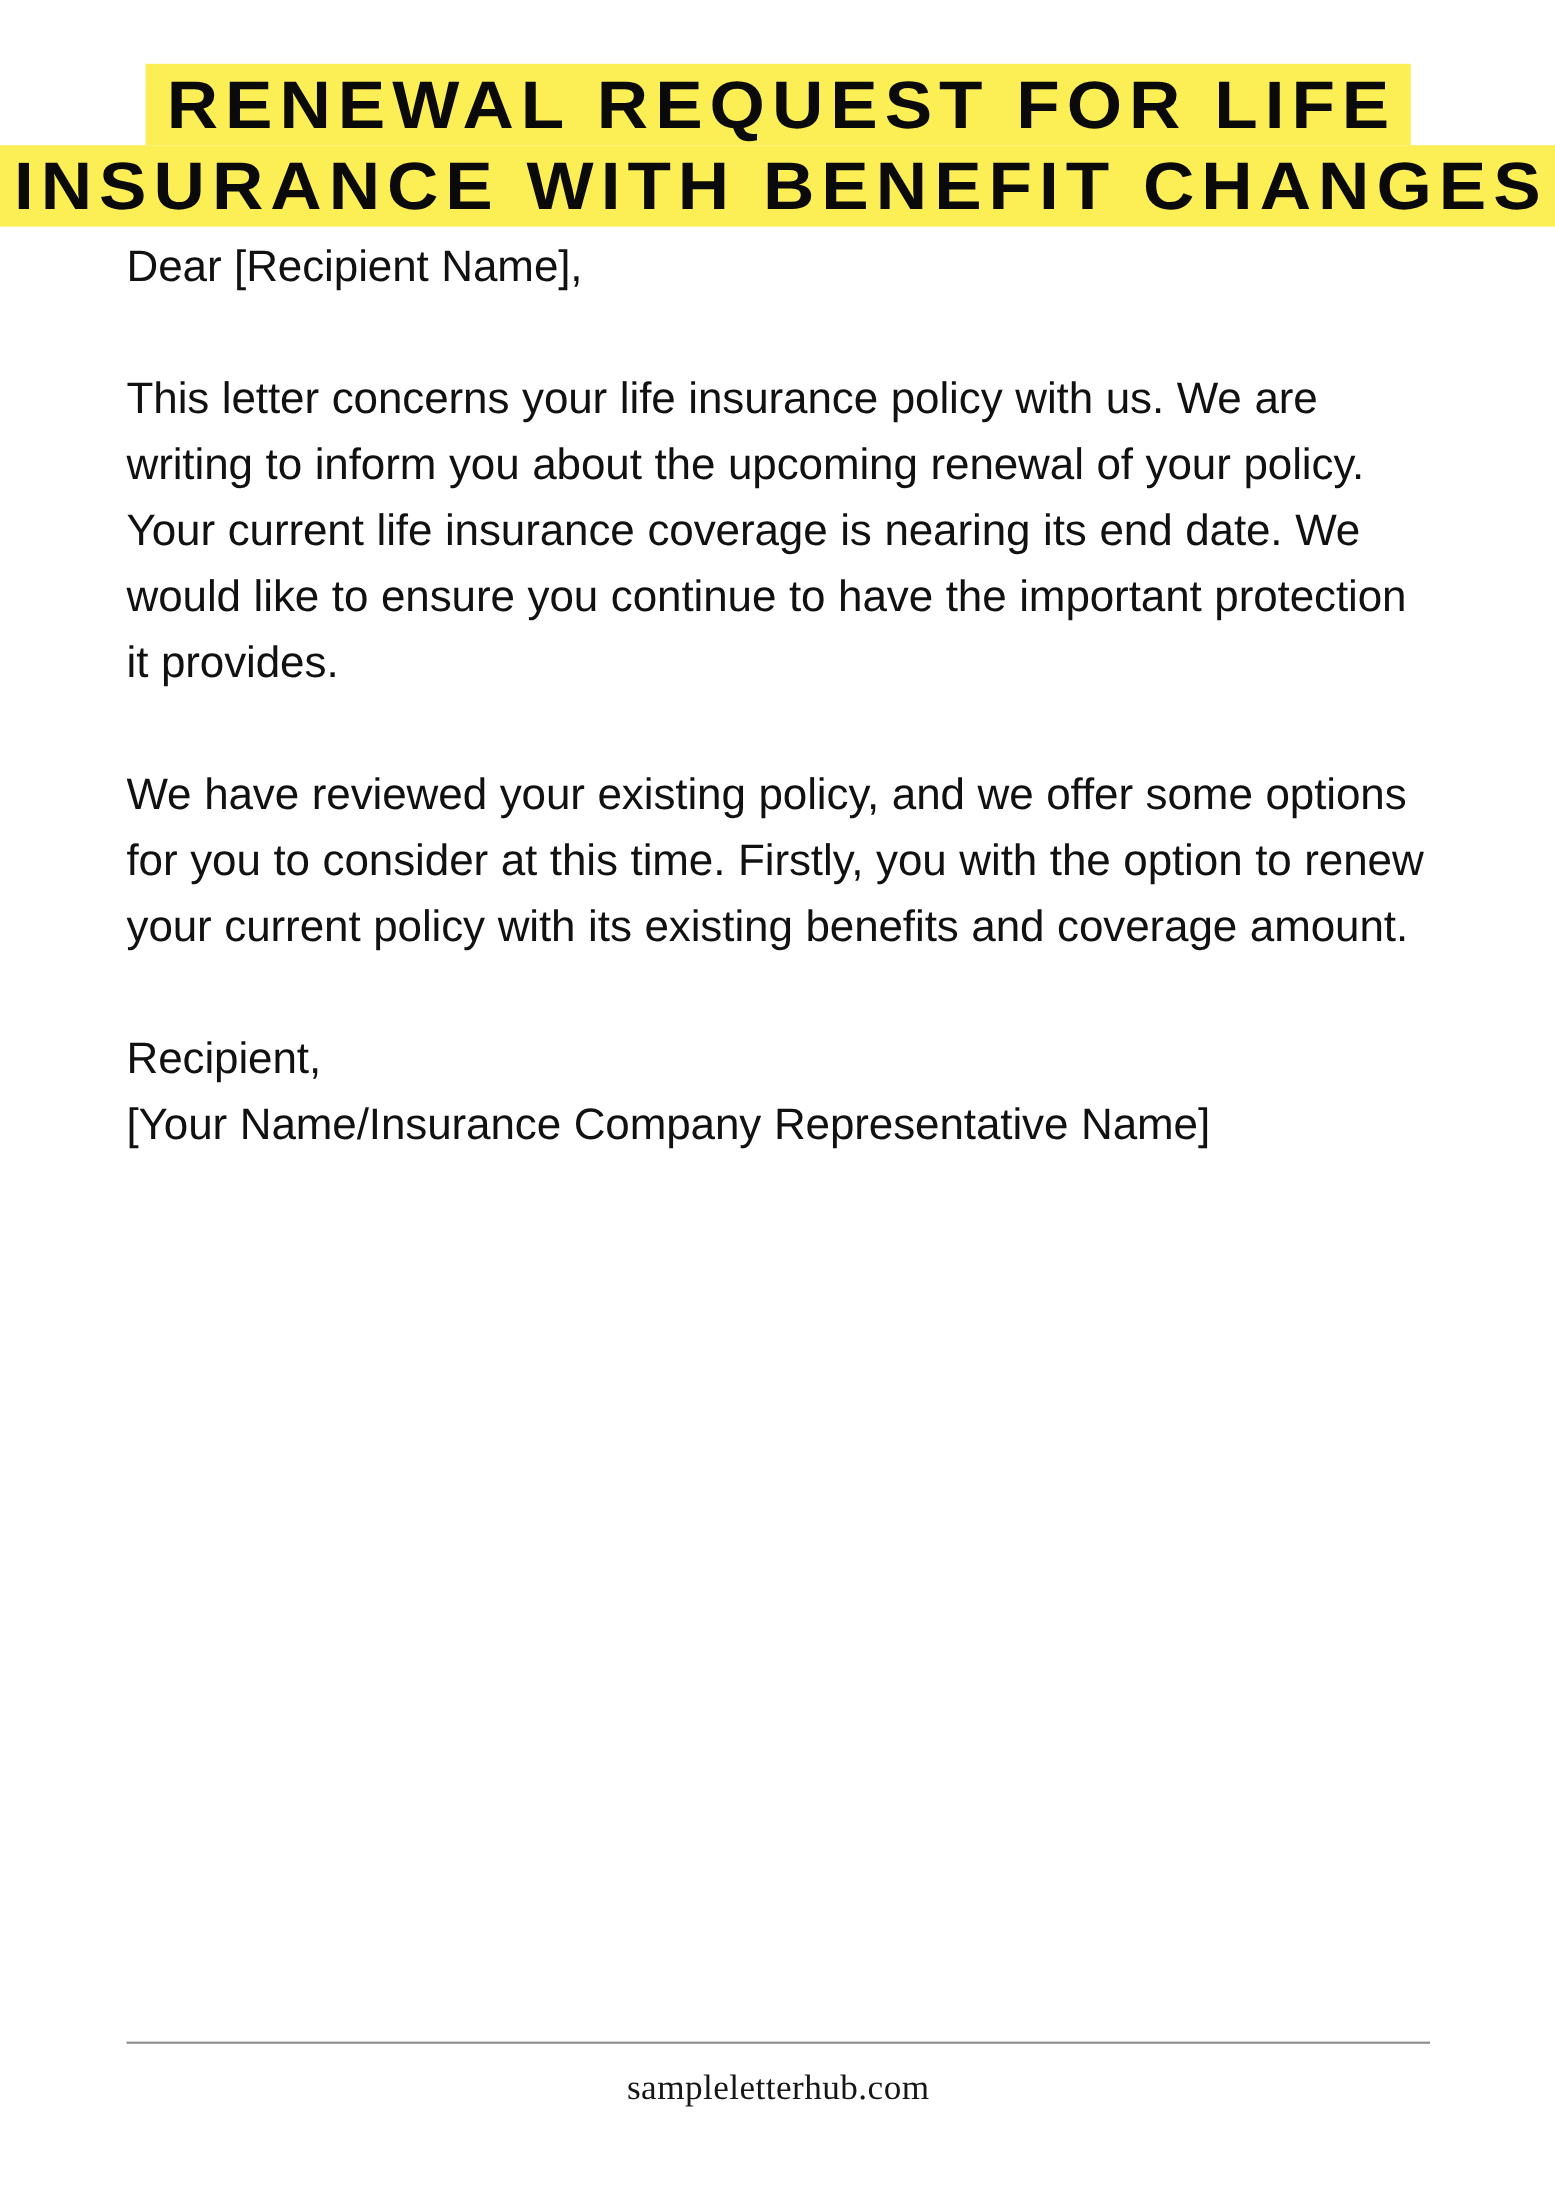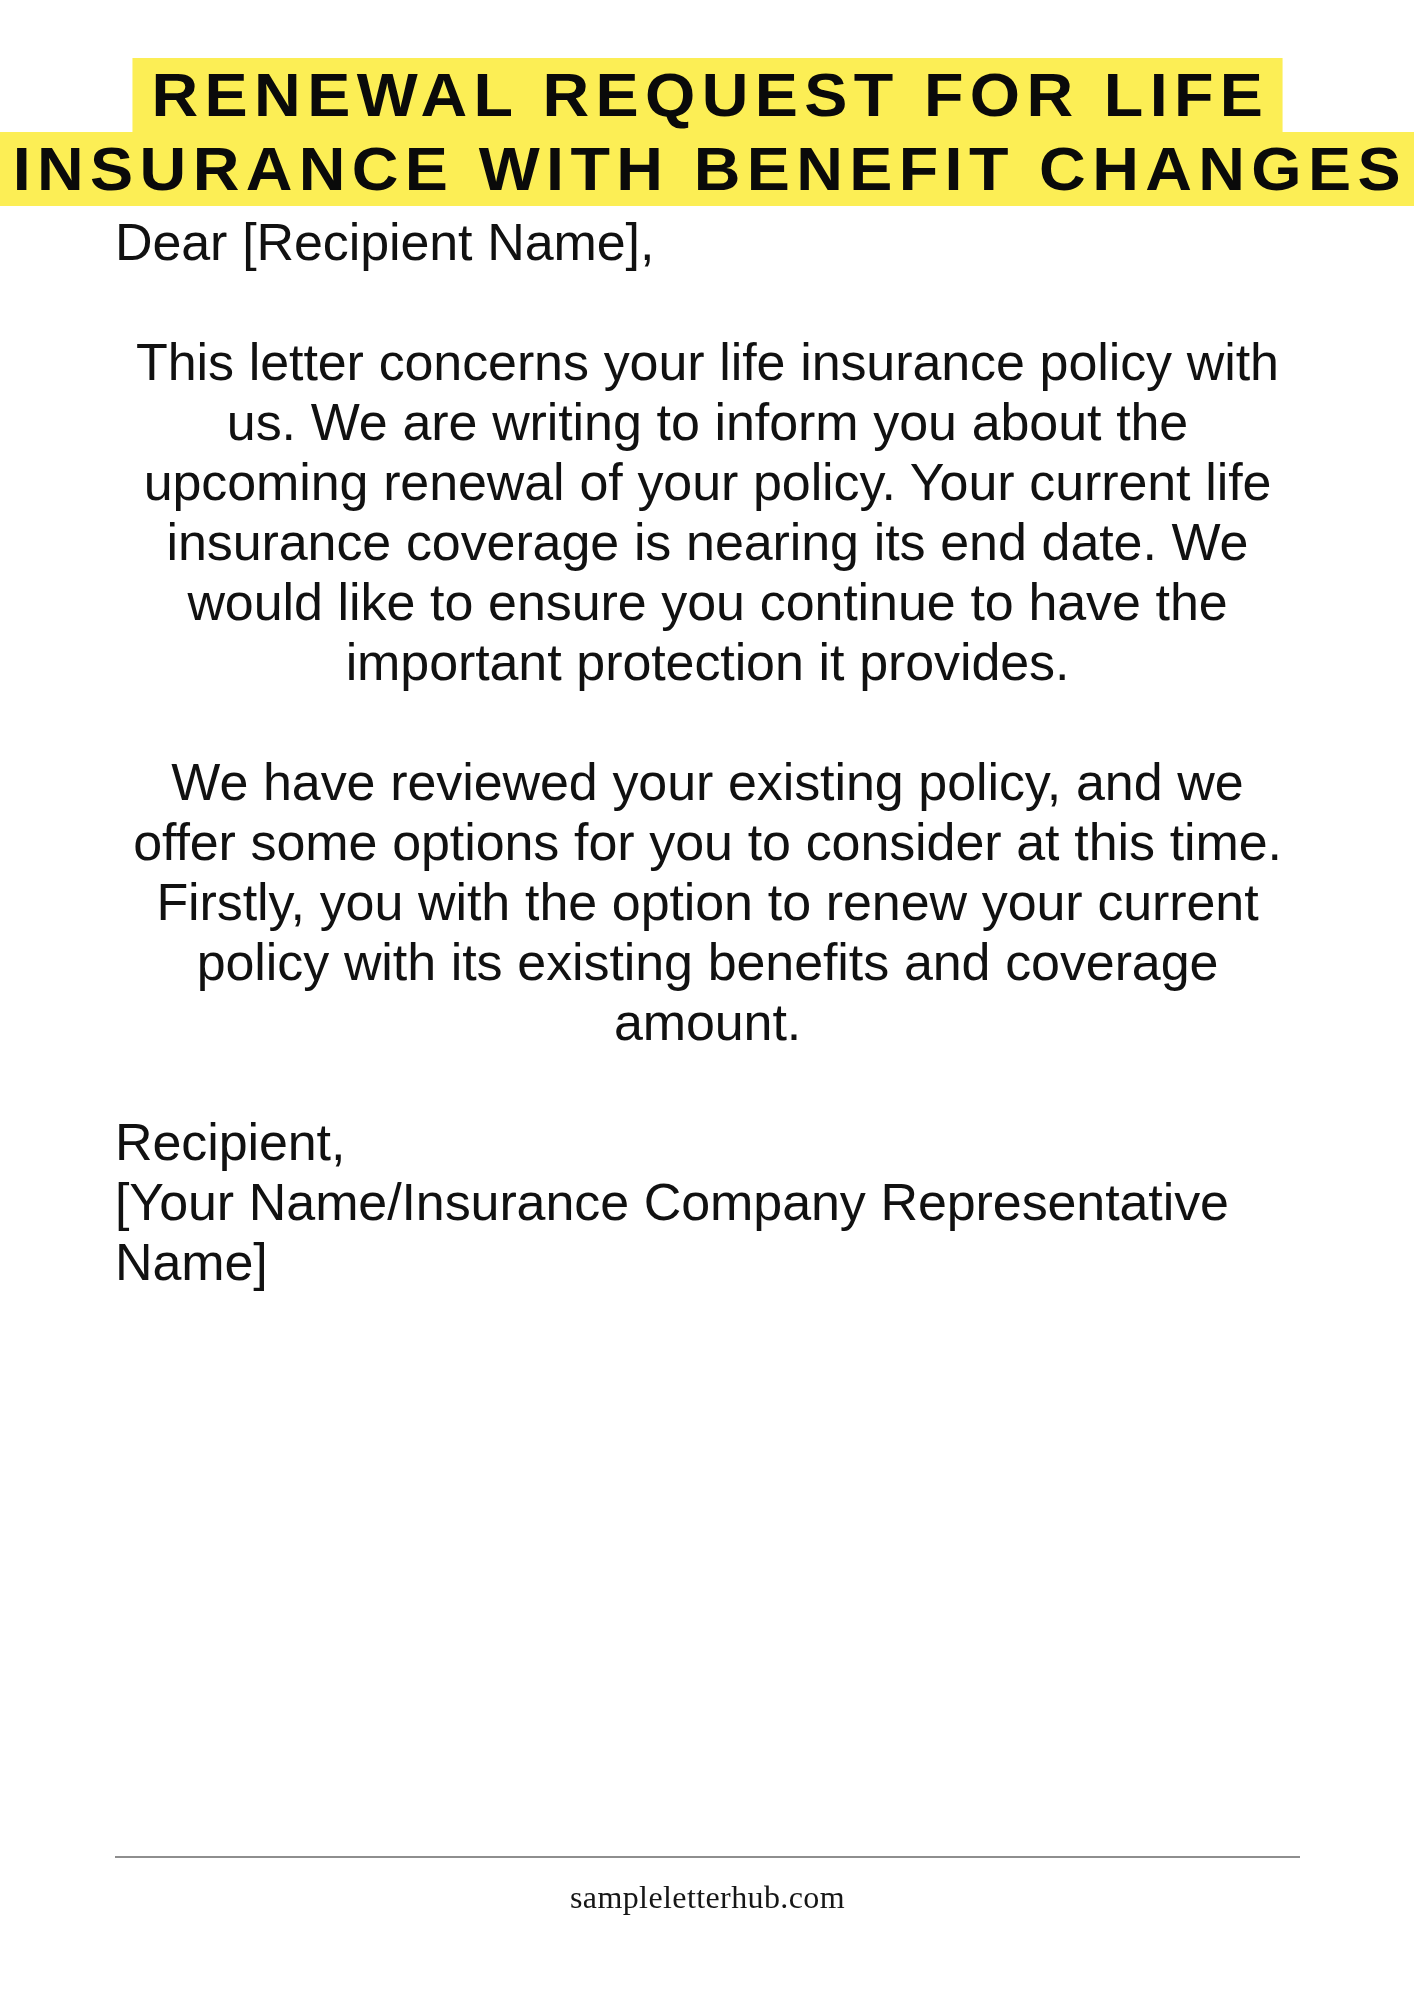--- a/index.html
+++ b/index.html
@@ -57,35 +57,34 @@
   .body-block {
     position: absolute;
     top: 212px;
     left: 115px;
     width: 1185px;
   }
 
   .para {
     font-family: "Liberation Sans", sans-serif;
     font-weight: 400;
-    font-size: 52px;
+    font-size: 40px;
     line-height: 60px;
     color: #111111;
     margin: 0;
     letter-spacing: -0.1px;
     word-spacing: 0.5px;
   }
 
   .para.salutation {
     margin-bottom: 60px;
   }
 
   .para.body-para {
     margin-bottom: 60px;
-    text-align: center;
   }
 
   .para.closing {
     margin-bottom: 0;
   }
 
   .closing-line {
     display: block;
   }
 

